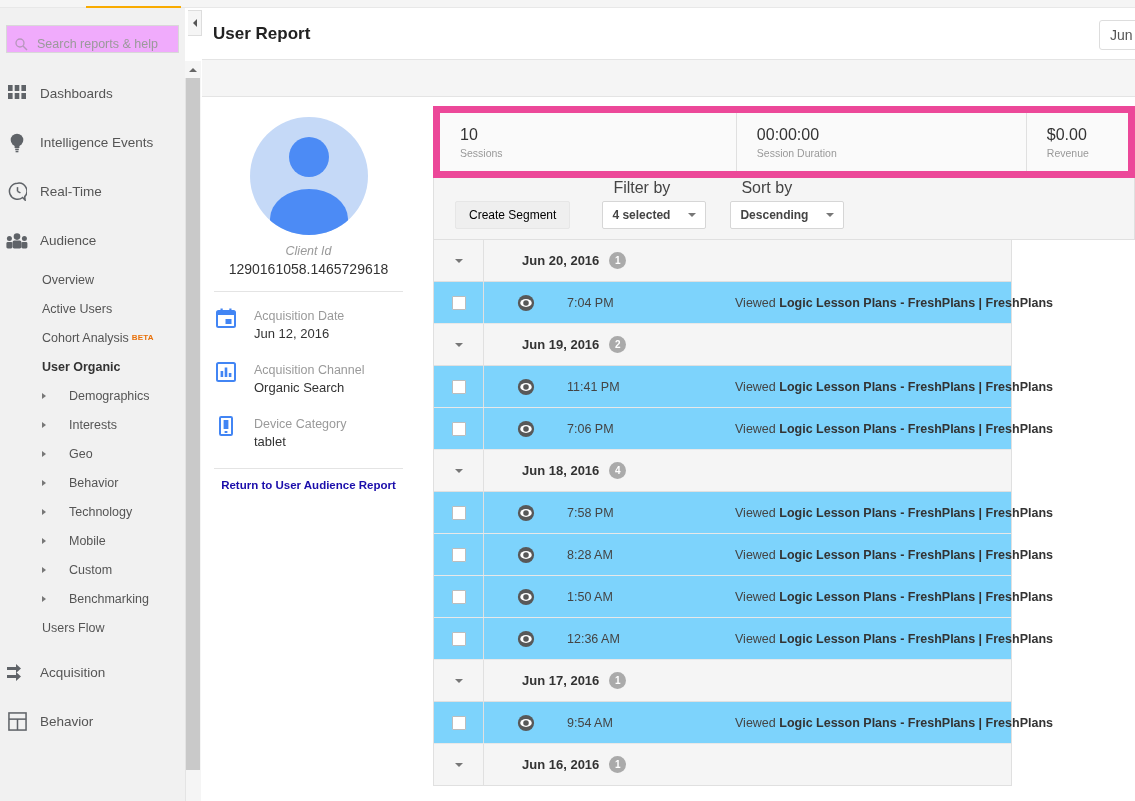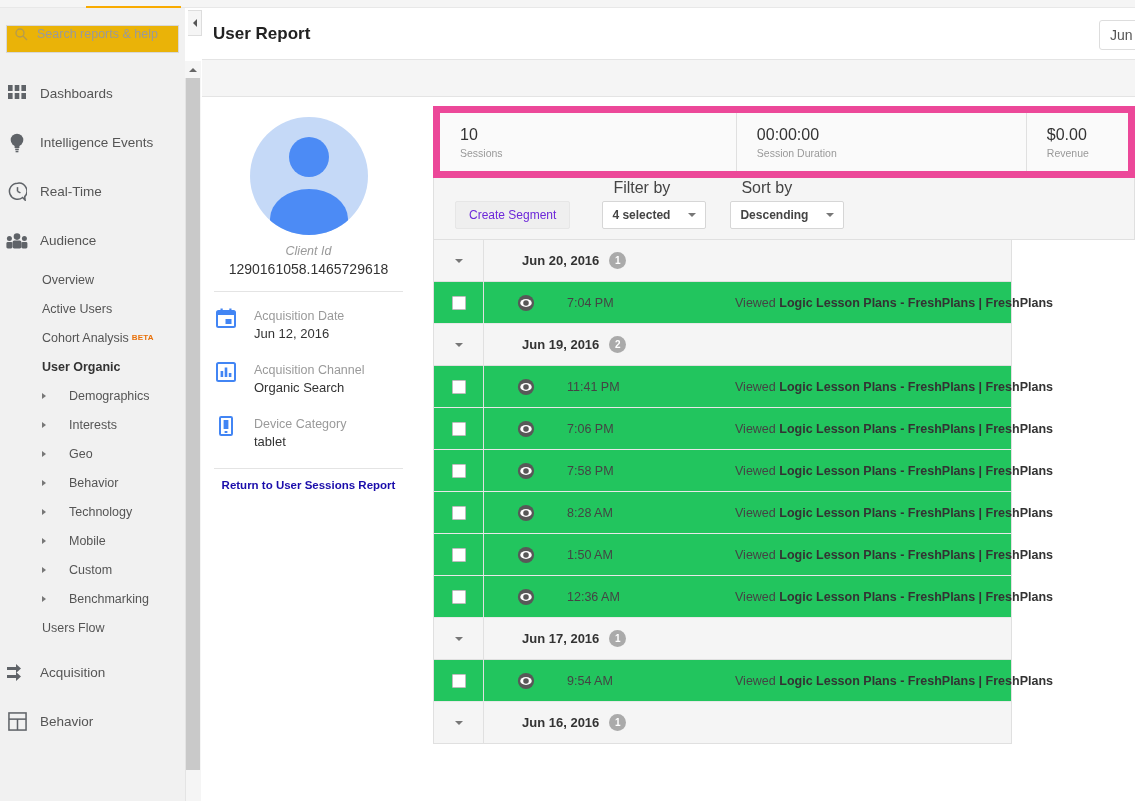--- a/index.html
+++ b/index.html
@@ -26,23 +26,23 @@
 
   
   .sidebar {
     position: absolute; left: 0; top: 8px; width: 185px; height: 793px;
     background: #f1f1f1;
     overflow: hidden;
   }
   .search-wrap {
     margin: 17px 6px 0 6px;
     height: 28px;
-    background: #eab308;
+    background: #f0abfc;
     border: 1px solid #d8d8d8;
-    display: flex; align-items: flex-start;
+    display: flex; align-items: flex-end;
     padding: 0 6px;
   }
   .search-icon { width: 16px; height: 16px; flex: 0 0 16px; margin-right: 6px; opacity: .55; }
   .search-input {
     border: 0; outline: 0; width: 100%;
     font-family: "Liberation Sans", sans-serif;
     font-size: 12.5px; color: #444; background: transparent;
   }
   .search-input::placeholder { color: #9a9a9a; }
 
@@ -232,21 +232,21 @@
   }
   .tb-group { position: relative; }
   .tb-caption {
     position: absolute; top: -22px; left: 11px;
     font-size: 16px; color: #444;
   }
   .create-segment-btn {
     margin-left: 21px;
     height: 28px; padding: 0 13px;
     display: flex; align-items: center;
-    font-size: 12px; color: #6d28d9;
+    font-size: 12px; color: #000000;
     background: #efefef; border: 1px solid #e6e6e6; border-radius: 2px;
     cursor: default;
   }
   .select-box {
     height: 28px; padding: 0 9px;
     display: flex; align-items: center; gap: 18px;
     background: #fff; border: 1px solid #d6d6d6; border-radius: 2px;
     font-size: 12px; font-weight: bold; color: #444;
     cursor: pointer;
   }
@@ -285,21 +285,21 @@
   }
   .count-badge {
     margin-left: 10px;
     width: 17px; height: 17px; border-radius: 50%;
     background: #aaa; color: #fff;
     font-size: 10px; font-weight: bold;
     display: inline-flex; align-items: center; justify-content: center;
     vertical-align: middle;
   }
   .event-row {
-    height: 42px; background: #22c55e;
+    height: 42px; background: #7dd3fc;
     border-bottom: 1px solid #e8e8e8;
     display: flex; align-items: center;
   }
   .cb-cell {
     width: 50px; flex: 0 0 50px;
     display: flex; align-items: center; justify-content: center;
     border-right: 1px solid #e0e0e0;
     align-self: stretch;
   }
   .cb {
@@ -558,21 +558,21 @@
             </span>
             <span>
               <span class="info-label">Device Category</span>
               <div class="info-value">tablet</div>
             </span>
           </div>
 
         </div>
 
         <div class="card-divider" style="margin-top:0;"></div>
-        <div class="return-link">Return to User Sessions Report</div>
+        <div class="return-link">Return to User Audience Report</div>
       </div>
 
       <div class="right-panel">
 
         <div class="metrics">
           <div class="metric m1">
             <span class="metric-value">10</span>
             <span class="metric-label">Sessions</span>
           </div>
           <div class="metric m2">
@@ -658,20 +658,27 @@
               <svg class="eye-icon" viewBox="0 0 20 20">
                 <circle cx="10" cy="10" r="9" fill="#585858"></circle>
                   <ellipse cx="10" cy="10" rx="6.4" ry="4.4" fill="#fff"></ellipse>
                   <circle cx="10" cy="10" r="3.1" fill="#585858"></circle>
               </svg>
             </span>
             <span class="ev-time">7:06 PM</span>
             <span class="ev-desc"><span>Viewed</span> <b>Logic Lesson Plans - FreshPlans | FreshPlans</b></span>
           </div>
 
+          <div class="date-row">
+            <span class="dr-caret-cell">
+                <span class="dr-caret"></span>
+              </span>
+            <span class="dr-label">Jun 18, 2016</span>
+            <span class="count-badge">4</span>
+          </div>
           <div class="event-row">
             <span class="cb-cell">
                 <span class="cb"></span>
               </span>
             <span class="eye-cell">
               <svg class="eye-icon" viewBox="0 0 20 20">
                 <circle cx="10" cy="10" r="9" fill="#585858"></circle>
                   <ellipse cx="10" cy="10" rx="6.4" ry="4.4" fill="#fff"></ellipse>
                   <circle cx="10" cy="10" r="3.1" fill="#585858"></circle>
               </svg>

